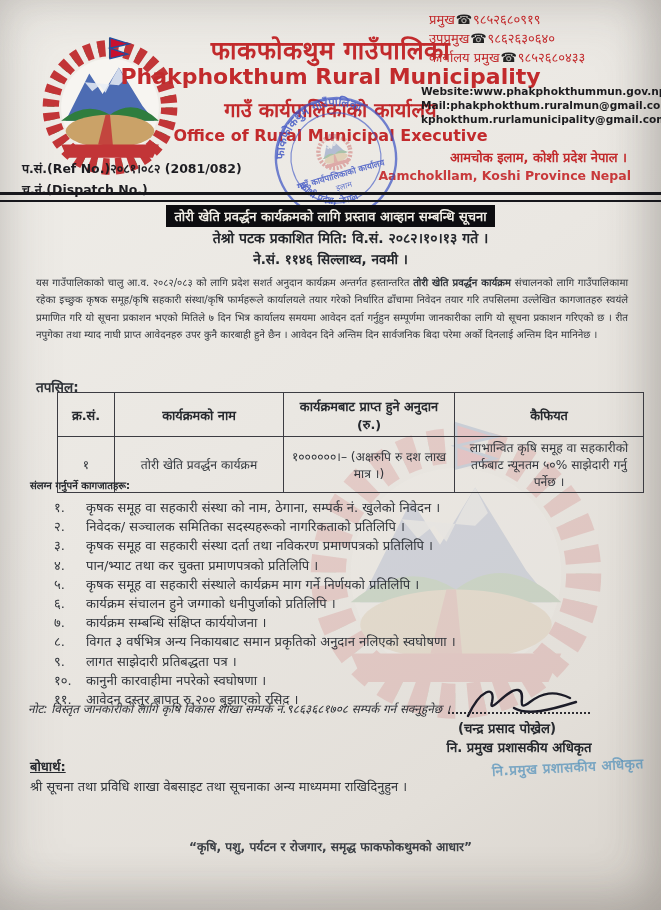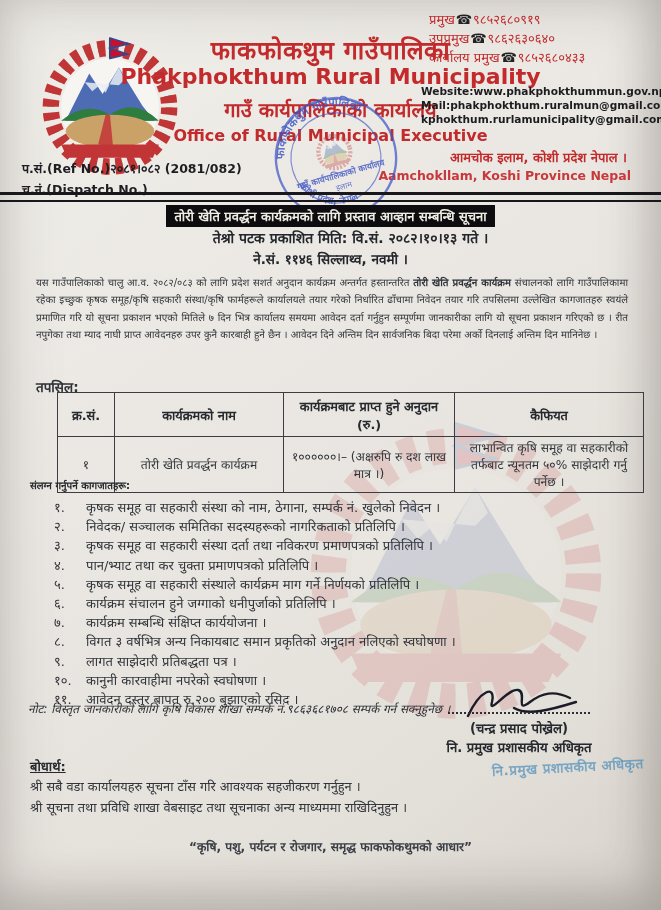--- a/index.html
+++ b/index.html
@@ -52,21 +52,21 @@
 
   .docs-head{top:478px;left:30px;font-size:10px;font-weight:bold;color:#26292e;}
   .docs{top:498px;left:54px;width:580px;}
   .doc-item{display:flex;height:19.2px;font-size:13px;color:#31353b;}
   .doc-item .num{width:32px;flex:0 0 32px;}
   .note{top:700px;left:28px;width:460px;font-size:11.8px;font-weight:normal;font-style:italic;color:#2b2e34;}
 
   
   .sig-squiggle{top:682px;left:462px;}
   .sig-dots{top:712px;left:448px;width:142px;border-bottom:2.2px dotted #2d2d33;}
-  .sig-name{top:719px;left:408px;width:222px;text-align:center;font-size:13.2px;font-weight:bold;color:#26292e;}
+  .sig-name{top:719px;left:396px;width:222px;text-align:center;font-size:13.2px;font-weight:bold;color:#26292e;}
   .sig-title{top:738px;left:408px;width:222px;text-align:center;font-size:13.2px;font-weight:bold;color:#26292e;}
   .sig-stamp{top:758px;left:492px;font-size:13.5px;font-weight:bold;color:rgba(58,132,182,.62);transform:rotate(-3deg);letter-spacing:.5px;}
 
   .bodh-head{top:757px;left:30px;font-size:13px;font-weight:bold;text-decoration:underline;color:#26292e;}
   .bodh-lines{top:776px;left:30px;width:480px;font-size:12.8px;line-height:21px;color:#31353b;}
   .quote{top:838px;left:0;width:661px;text-align:center;font-size:12.2px;font-weight:bold;color:#3a3e44;}
 
   .watermark{top:398px;left:296px;opacity:.15;pointer-events:none;}
 </style>
 </head>
@@ -235,19 +235,18 @@
   <svg class="abs sig-squiggle" width="120" height="40" viewBox="0 0 120 40">
     <path d="M6 34 C18 8 34 2 30 20 C26 34 46 6 56 8 C66 10 52 32 68 20 C80 11 92 8 108 16 M52 26 C66 34 88 28 114 20" fill="none" stroke="#1c1c28" stroke-width="2.4" stroke-linecap="round"></path>
   </svg>
   <div class="abs sig-dots"></div>
   <div class="abs sig-name">(चन्द्र प्रसाद पोख्रेल)</div>
   <div class="abs sig-title">नि. प्रमुख प्रशासकीय अधिकृत</div>
   <div class="abs sig-stamp">नि.प्रमुख प्रशासकीय अधिकृत</div>
 
   <div class="abs bodh-head">बोधार्थ:</div>
   <div class="abs bodh-lines">
-    <div>श्री सबै वडा  कार्यालयहरु सूचना टाँस गरि आवश्यक सहजीकरण गर्नुहुन ।</div>
     <div>श्री सूचना तथा प्रविधि शाखा वेबसाइट तथा सूचनाका अन्य माध्यममा राखिदिनुहुन ।</div>
   </div>
 
   <div class="abs quote">“कृषि, पशु, पर्यटन र रोजगार, समृद्ध फाकफोकथुमको आधार”</div>
 
 </div>
 
 </body></html>

